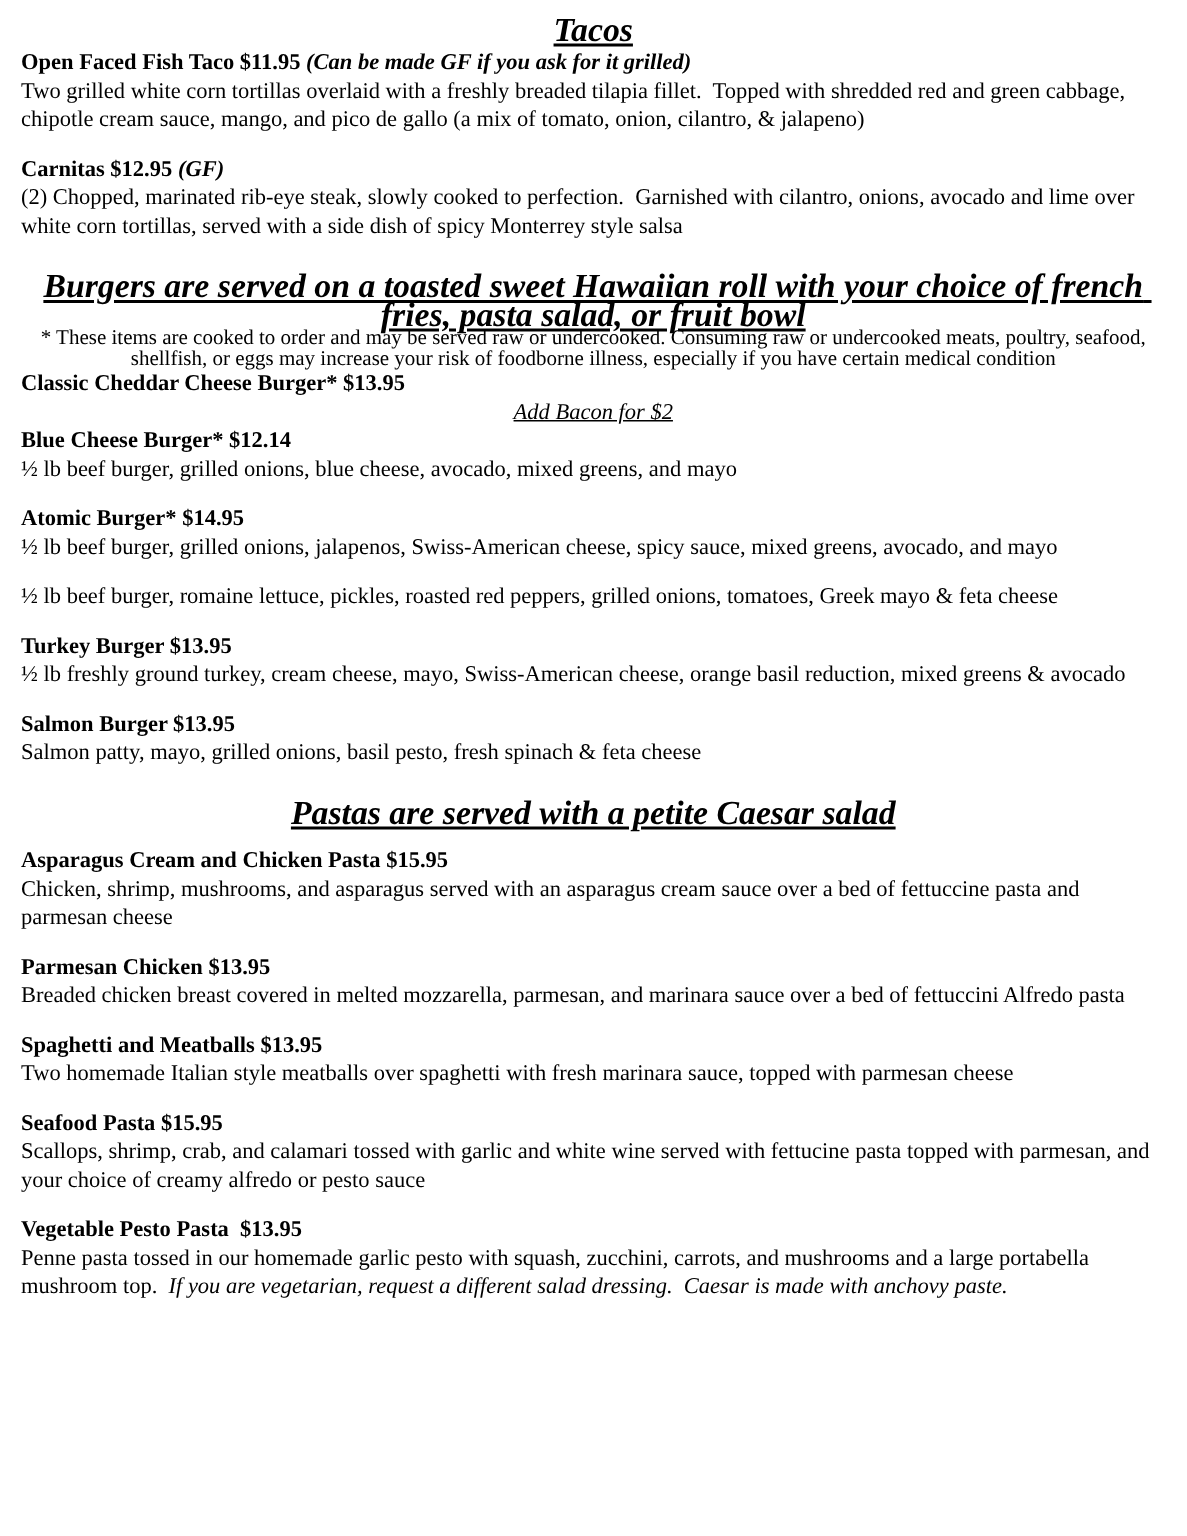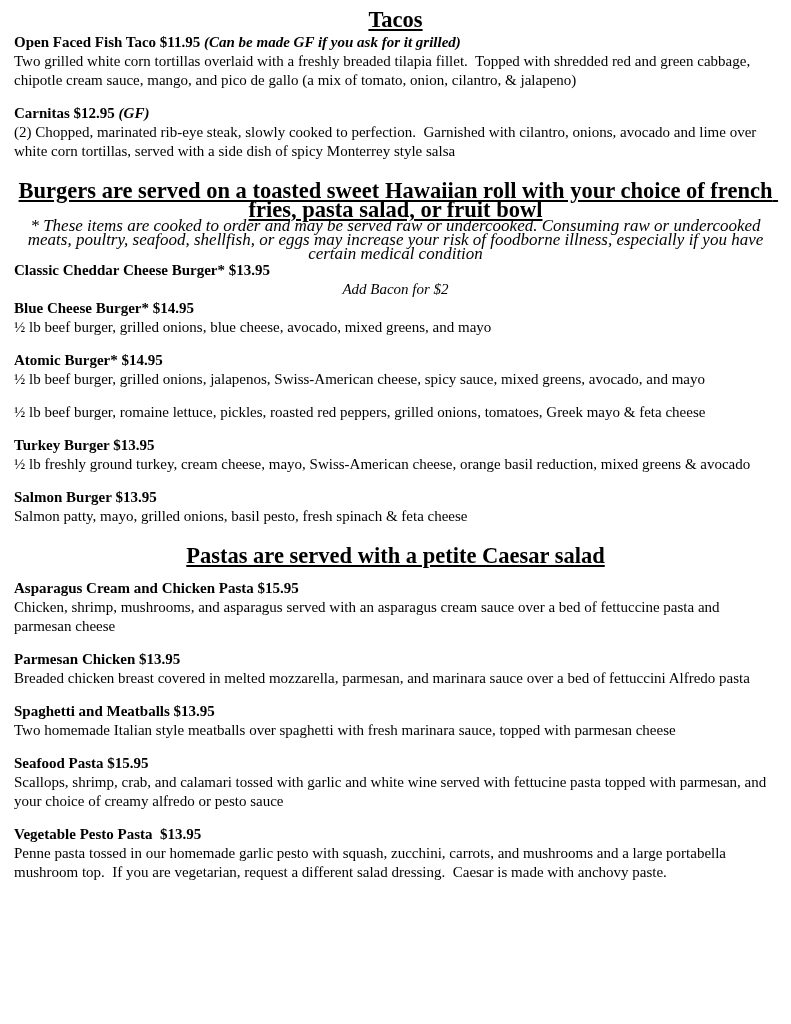--- a/index.html
+++ b/index.html
@@ -9,43 +9,44 @@
     min-height: 1024px;
     margin: 0 auto;
     font-family: "Liberation Serif", "DejaVu Serif", serif;
     font-size: 15px;
     line-height: 19px;
     color: #000000;
     padding: 10px 14px;
   }
   .section-heading {
     text-align: center;
+    font-style: italic;
     text-decoration: underline;
     white-space: pre-wrap;
   }
   .section-heading.tacos { margin-bottom: 4px; }
   .section-heading.spaced { margin-top: 20px; }
   .disclaimer {
     text-align: center;
-    font-size: 17px;
+    font-size: 14px;
     line-height: 14px;
     white-space: normal;
-    font-style: italic;
   }
   .item-title {
     font-weight: bold;
     white-space: pre-wrap;
   }
   .item-title .note { font-style: italic; }
   .item-desc { white-space: pre-wrap; }
-  .item-desc .it { }
+  .item-desc .it { font-style: italic; }
   .center-note {
     text-align: center;
     font-style: italic;
     white-space: pre-wrap;
+    text-decoration: underline;
   }
   .item.gap { margin-top: 14px; }
 </style>
 </head>
 <body>
 
 <main>
 
   <section>
     <h2 class="section-heading tacos">Tacos</h2>
@@ -64,21 +65,21 @@
   <section>
     <h2 class="section-heading spaced">Burgers are served on a toasted sweet Hawaiian roll with your choice of french fries, pasta salad, or fruit bowl</h2>
     <p class="disclaimer">* These items are cooked to order and may be served raw or undercooked.  Consuming raw or undercooked meats, poultry, seafood, shellfish, or eggs may increase your risk of foodborne illness, especially if you have certain medical condition</p>
 
     <div class="item">
       <p class="item-title">Classic Cheddar Cheese Burger* $13.95</p>
       <p class="center-note">Add Bacon for $2</p>
     </div>
 
     <div class="item">
-      <p class="item-title">Blue Cheese Burger* $14.95</p>
+      <p class="item-title">Blue Cheese Burger* $12.14</p>
       <p class="item-desc">½ lb beef burger, grilled onions, blue cheese, avocado, mixed greens, and mayo</p>
     </div>
 
     <div class="item gap">
       <p class="item-title">Atomic Burger* $14.95</p>
       <p class="item-desc">½ lb beef burger, grilled onions, jalapenos, Swiss-American cheese, spicy sauce, mixed greens, avocado, and mayo</p>
     </div>
 
     <div class="item gap">
       <p class="item-desc">½ lb beef burger, romaine lettuce, pickles, roasted red peppers, grilled onions, tomatoes, Greek mayo &amp; feta cheese</p>

